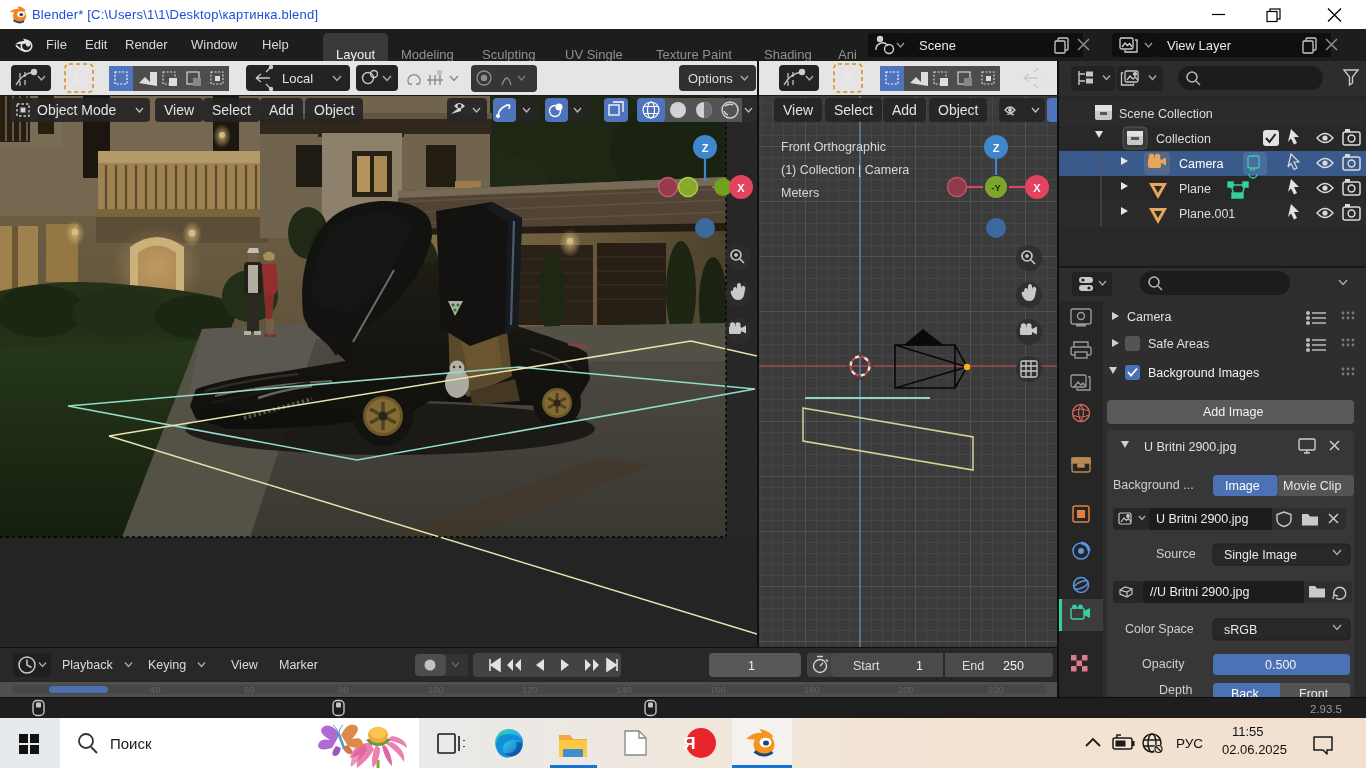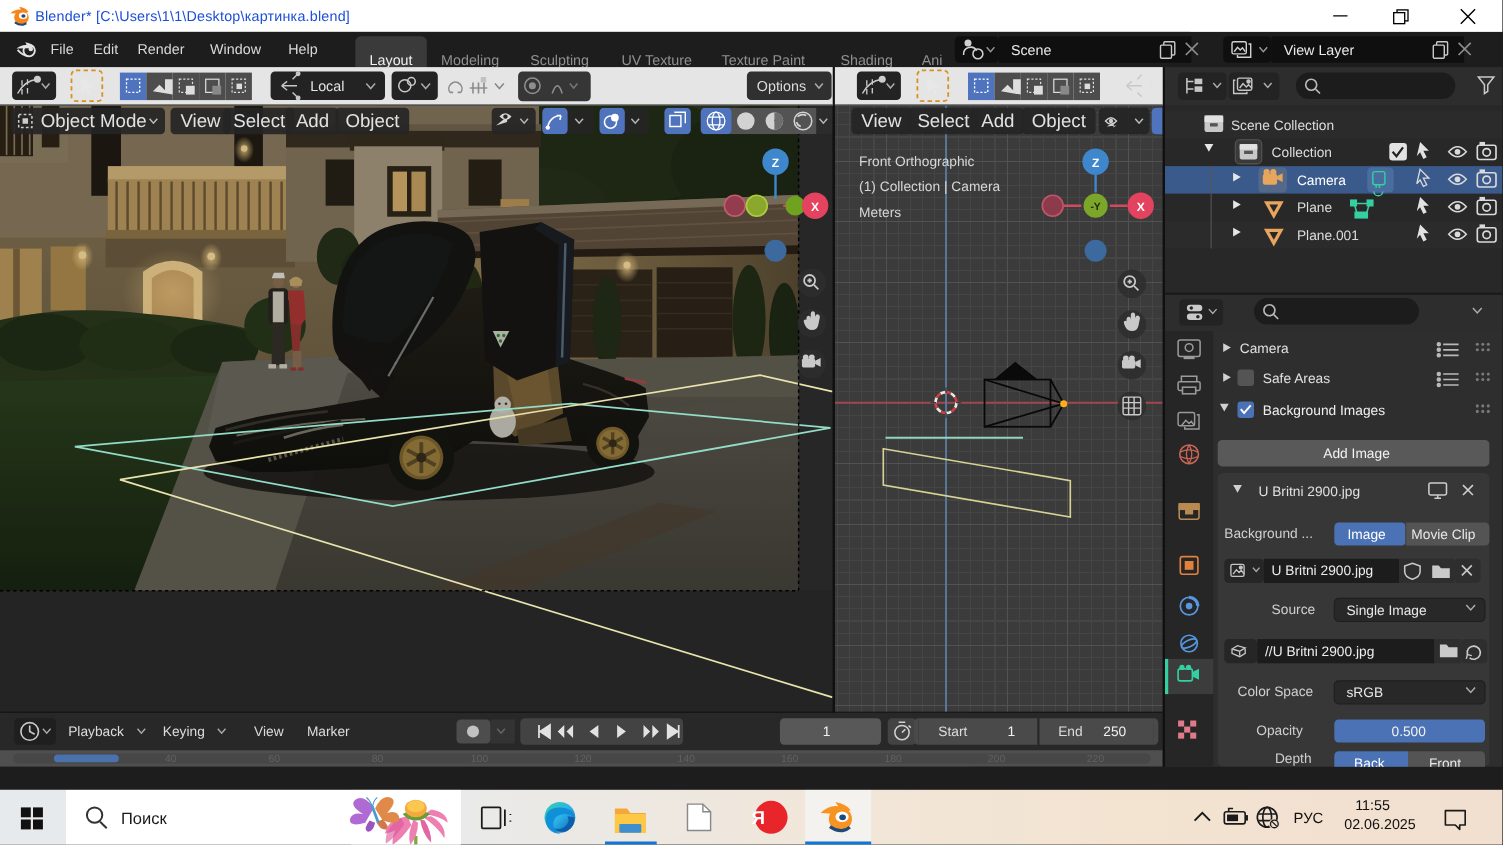--- a/index.html
+++ b/index.html
@@ -9,21 +9,21 @@
 #titlebar{left:0;top:0;width:1366px;height:29px;background:#fff;color:#1d4ed8;font-size:13px}
 #titlebar .txt{position:absolute;left:32px;top:7px;letter-spacing:.2px}
 
 #topbar{left:0;top:29px;width:1082px;height:32px;background:#1d1d1d;color:#d4d4d4;font-size:13px}
 .menuitem{position:absolute;top:8px;color:#d9d9d9}
 .tab{position:absolute;top:4px;height:28px;line-height:28px;padding:8px 13px;color:#909090;font-size:13px;border-radius:5px 5px 0 0}
 .tab.active{background:#3a3a3a;color:#f0f0f0}
 
 .toolrow{background:#e5e5e5;border-bottom:1px solid #1a1a1a;z-index:30}
 
-.hbtn{position:absolute;height:24px;line-height:24px;background:rgba(37,37,37,.92);color:#e2e2e2;font-size:17px;border-radius:4px;padding:0 9px}
+.hbtn{position:absolute;height:24px;line-height:24px;background:rgba(37,37,37,.92);color:#e2e2e2;font-size:14px;border-radius:4px;padding:0 9px}
 
 #vp1{left:0;top:61px;width:757px;height:587px;background:#252525;overflow:hidden}
 #vp2{left:759px;top:61px;width:298px;height:587px;background:#3b3b3b;overflow:hidden}
 .seam{background:#101010}
 
 #rightcol{left:1059px;top:61px;width:307px;height:636px;background:#282828}
 
 #timeline{left:0;top:648px;width:882px;height:49px;background:#282828}
 
 #statusbar{left:0;top:697px;width:1366px;height:21px;background:#1e1e1e;border-top:1px solid #0e0e0e}
@@ -58,21 +58,21 @@
     <path d="M2,9.4 Q6.5,14.6 12,15.3" stroke="#e2e2e2" stroke-width="1.7" fill="none"></path>
   </svg>
   <div class="menuitem" style="left:46px">File</div>
   <div class="menuitem" style="left:85px">Edit</div>
   <div class="menuitem" style="left:125px">Render</div>
   <div class="menuitem" style="left:191px">Window</div>
   <div class="menuitem" style="left:262px">Help</div>
   <div class="tab active" style="left:323px">Layout</div>
   <div class="tab" style="left:388px">Modeling</div>
   <div class="tab" style="left:469px">Sculpting</div>
-  <div class="tab" style="left:552px">UV Texture</div>
+  <div class="tab" style="left:552px">UV Single</div>
   <div class="tab" style="left:643px">Texture Paint</div>
   <div class="tab" style="left:751px">Shading</div>
   <div class="tab" style="left:825px">Ani</div>
   <svg class="abs" style="left:862px;top:0" width="504" height="32" viewBox="0 0 504 32">
     <rect x="0" y="0" width="504" height="32" fill="#1d1d1d"></rect>
     <rect x="6" y="4" width="40" height="24" rx="4" fill="#0f0f0f"></rect>
     <g stroke="#d0d0d0" stroke-width="1.4" fill="none">
           <path d="M14,21 a6.5,6.5 0 0 1 12,-4"></path>
           <circle cx="27" cy="20" r="4.5"></circle>
           <circle cx="18" cy="10" r="2.5" fill="#d0d0d0"></circle>
@@ -1008,20 +1008,33 @@
           <text x="616" y="45">140</text>
           <text x="710" y="45">160</text>
           <text x="804" y="45">180</text>
           <text x="898" y="45">200</text>
           <text x="988" y="45">220</text>
           <text x="1032" y="45"></text>
 </g>
 </svg>
 </div>
 
+<div id="statusbar" class="abs">
+<svg width="1366" height="21" viewBox="0 0 1366 21">
+<g fill="none" stroke="#c4c4c4" stroke-width="1.4">
+<g id="mouseic">
+            <rect x="33" y="2.5" width="11" height="15" rx="4"></rect>
+            <rect x="36" y="4.5" width="5" height="5" rx="1" fill="#c4c4c4" stroke="none"></rect>
+          </g>
+<use href="#mouseic" x="300"></use>
+<use href="#mouseic" x="612"></use>
+</g>
+<text x="1310" y="14.5" font-size="11.5" fill="#9a9a9a" font-family="Liberation Sans">2.93.5</text>
+</svg>
+</div>
 
 <div id="taskbar" class="abs">
 <svg width="1366" height="50" viewBox="0 0 1366 50" font-family="Liberation Sans">
 <rect x="0" y="0" width="60" height="50" fill="#e7eaec"></rect>
 <g fill="#111">
           <rect x="19" y="16" width="9" height="9"></rect>
           <rect x="30" y="16" width="9" height="9"></rect>
           <rect x="19" y="27" width="9" height="9"></rect>
           <rect x="30" y="27" width="9" height="9"></rect>
         </g>

